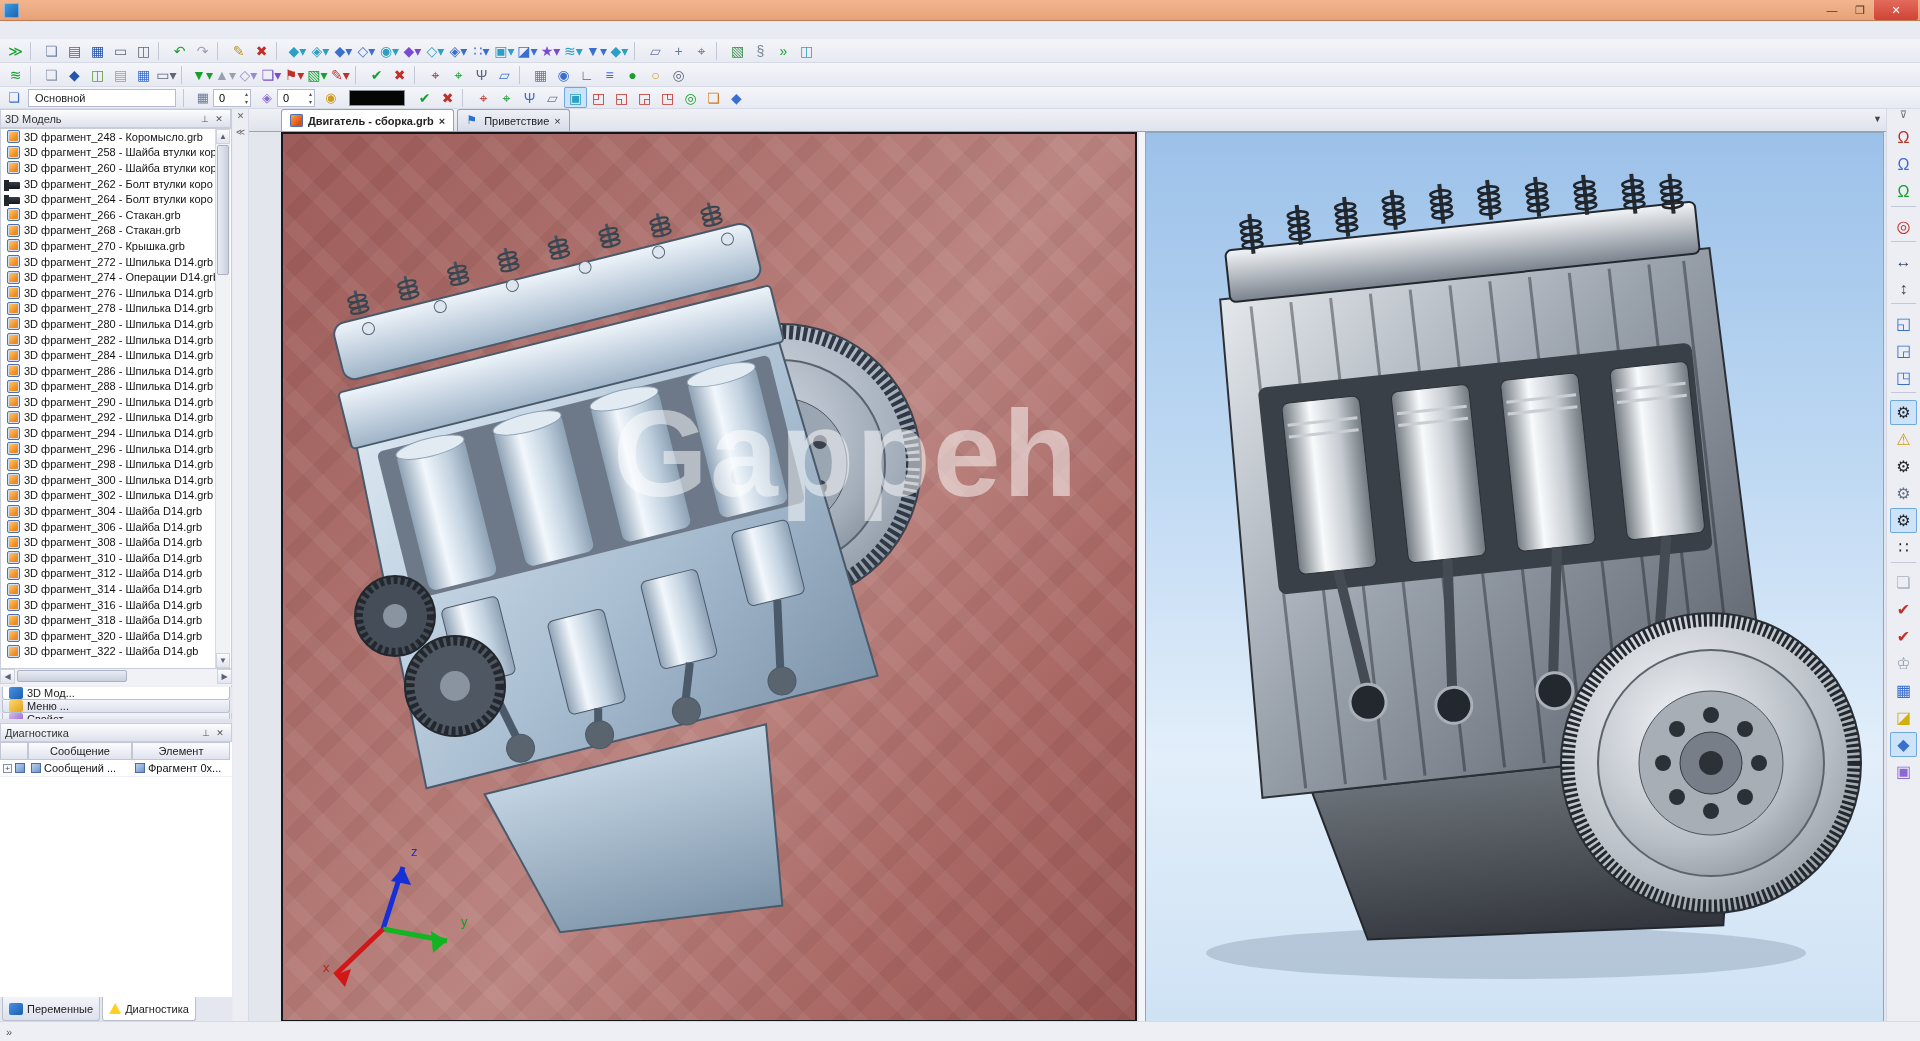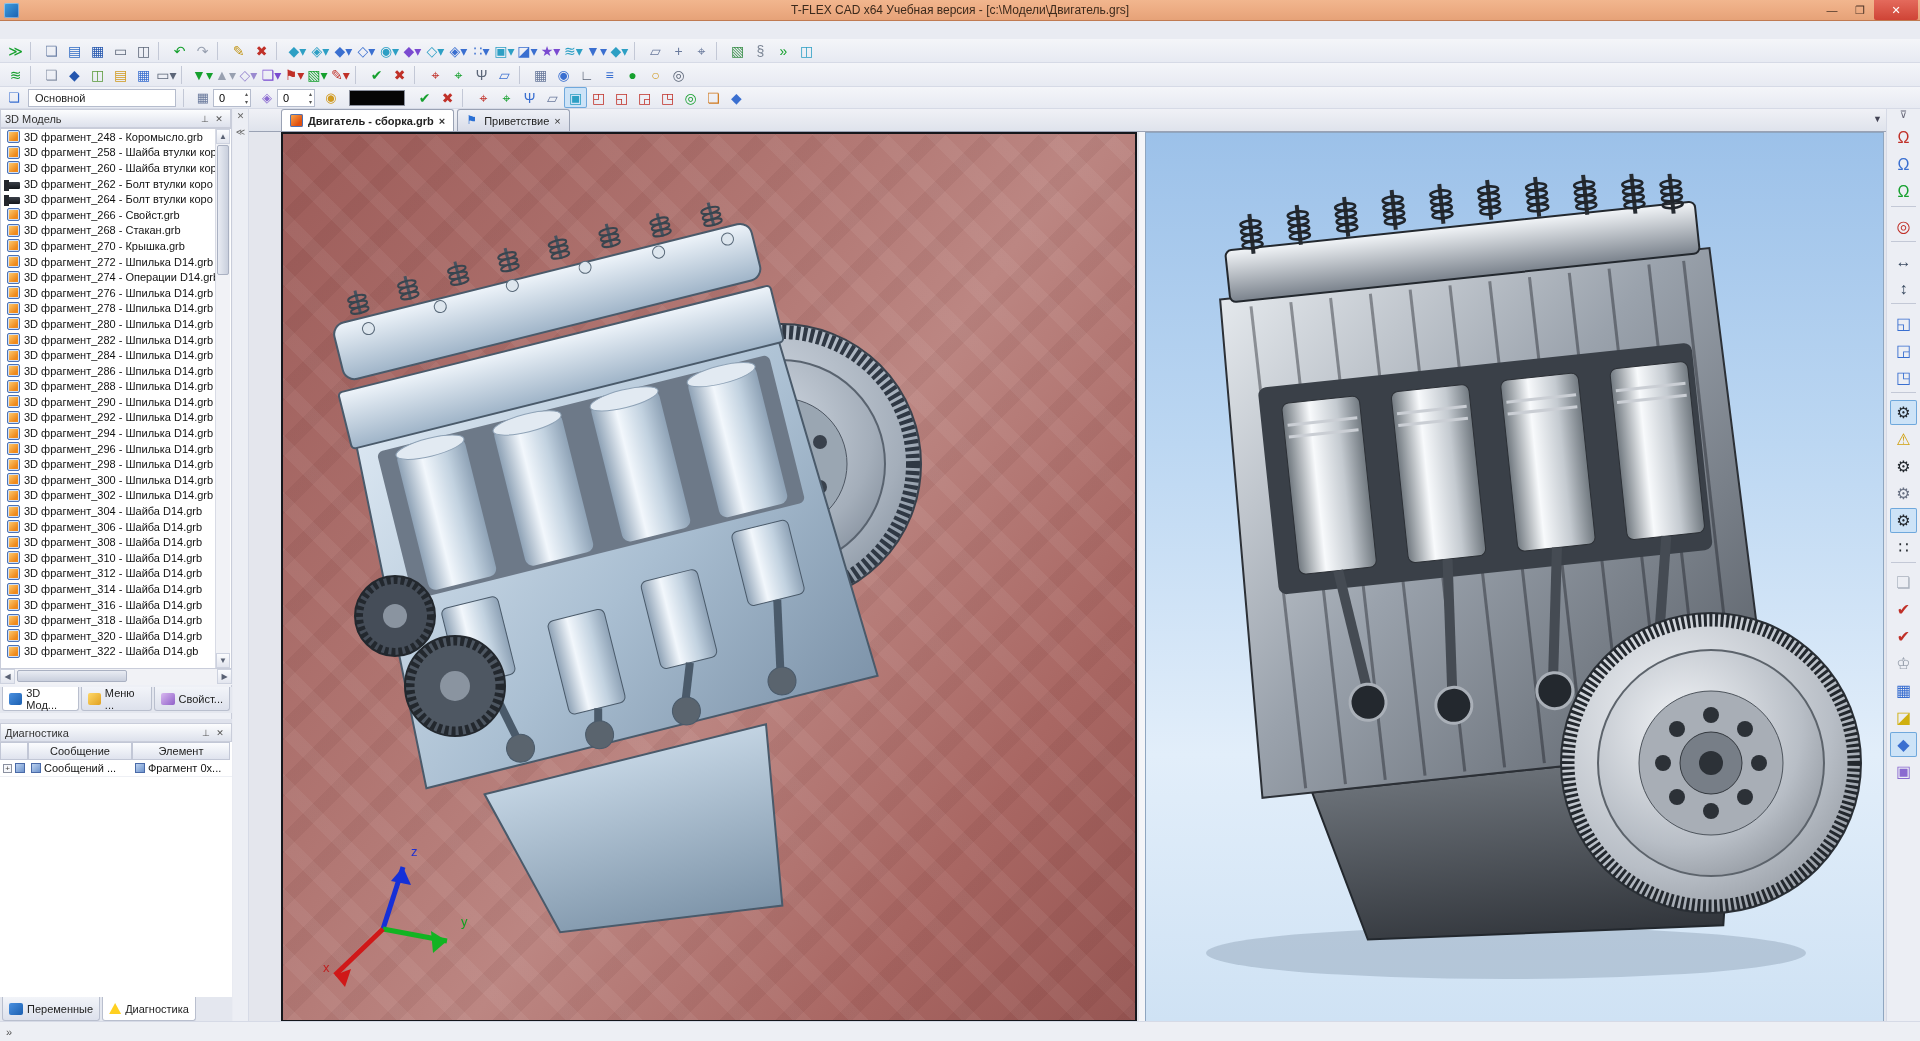--- a/index.html
+++ b/index.html
@@ -58,21 +58,21 @@
   .ticon { flex:0 0 13px; height:13px; margin-right:4px; position:relative; }
   .ticon.frag { background:linear-gradient(135deg,#ffd27a,#ef8a1c 70%); border:1px solid #4a72b8; box-shadow:0 0 0 1px #cfe0f8 inset; border-radius:2px; }
   .ticon.bolt { background:linear-gradient(180deg,#3a3f48,#14161a); height:7px; margin-top:3px; border-radius:1px; }
   .ticon.bolt:before { content:""; position:absolute; left:-3px; top:-2px; width:5px; height:11px; background:#23262c; }
   .tlabel { font-size:11px; color:#111; }
   #tree-vscroll { position:absolute; right:1px; top:20px; width:15px; height:539px; background:#f1f2f6; border-left:1px solid #d8dbe5; }
   .scroll-arrow { height:15px; display:flex; align-items:center; justify-content:center; font-size:8px; color:#5a6274; background:linear-gradient(180deg,#fbfcfe,#e2e5ee); border:1px solid #cdd2df; }
   #vthumb { position:absolute; left:1px; top:16px; width:12px; height:130px; background:linear-gradient(90deg,#e9ecf3,#c9cfdd); border:1px solid #aab1c2; border-radius:2px; }
   #tree-hscroll { position:absolute; left:0; top:560px; width:232px; height:16px; background:#f1f2f6; display:flex; }
   #hthumb { width:110px; height:12px; margin:1px 2px; background:linear-gradient(180deg,#e9ecf3,#c9cfdd); border:1px solid #aab1c2; border-radius:2px; }
-  #panel-tabs { position:absolute; left:0; top:578px; width:232px; height:26px; display:flex; padding-left:2px; background:#e4e7ef; }
+  #panel-tabs { position:absolute; left:0; top:578px; width:232px; height:26px; display:flex; padding-left:2px; background:#e4e7ef;flex-direction:column; }
   .ptab { display:flex; align-items:center; font-size:11px; color:#222; border:1px solid #b9bfce; border-top:none;
     background:linear-gradient(180deg,#f2f4f9,#dde1ec); padding:0 6px; margin-right:2px; height:24px; border-radius:0 0 3px 3px; }
   .ptab.active { background:#fff; }
   .ptab .pticon { width:14px; height:12px; margin-right:4px; border-radius:2px; }
   .pticon.model { background:linear-gradient(135deg,#4a90e0,#1b5fb0); }
   .pticon.menu  { background:linear-gradient(135deg,#ffd868,#e0a020); }
   .pticon.props { background:linear-gradient(135deg,#d8b8f0,#9060c8); }
 
   #diag-panel { position:absolute; left:0; top:610px; width:232px; bottom:44px; background:#fff; border-top:4px solid #dfe2ec; }
   #diag-grid-head { display:flex; height:18px; }
@@ -119,21 +119,20 @@
   #right-toolbar { position:absolute; right:0; top:109px; width:34px; bottom:20px; background:#eceef4; border-left:1px solid #d6dae6; }
   #rt-pin { text-align:center; font-size:10px; color:#667; height:14px; }
 </style>
 </head>
 <body>
 
 <div id="app">
 
   <div id="titlebar">
     <div id="app-icon"></div>
-    <div id="title-text">T-FLEX CAD x64 Учебная версия - [с:\Модели\Двигатель.grs]</div>
     <div id="win-controls">
 
     <div class="winbtn minimize" title="minimize">—</div>
         <div class="winbtn restore" title="restore">❐</div>
         <div class="winbtn close" title="close">✕</div>
       </div>
   </div>
 
 
   <div id="toolbar1" class="toolbar">
@@ -270,21 +269,21 @@
           <span class="tlabel">3D фрагмент_262 - Болт втулки коро</span>
         </div>
 
         <div class="trow">
           <span class="ticon bolt"></span>
           <span class="tlabel">3D фрагмент_264 - Болт втулки коро</span>
         </div>
 
         <div class="trow">
           <span class="ticon frag"></span>
-          <span class="tlabel">3D фрагмент_266 - Свойст.grb</span>
+          <span class="tlabel">3D фрагмент_266 - Стакан.grb</span>
         </div>
 
         <div class="trow">
           <span class="ticon frag"></span>
           <span class="tlabel">3D фрагмент_268 - Стакан.grb</span>
         </div>
 
         <div class="trow">
           <span class="ticon frag"></span>
           <span class="tlabel">3D фрагмент_270 - Крышка.grb</span>
@@ -618,20 +617,21 @@
           <polygon points="20,-62 8,-48 28,-44" fill="#1530d8"></polygon>
           <line x1="0" y1="0" x2="64" y2="12" stroke="#12b422"></line>
           <polygon points="64,12 48,2 50,24" fill="#12b422"></polygon>
           <line x1="0" y1="0" x2="-48" y2="46" stroke="#d01818"></line>
           <polygon points="-48,46 -32,40 -38,58" fill="#d01818"></polygon>
         </g>
         <text x="40" y="838" font-size="13" fill="#c02020">x</text>
         <text x="178" y="792" font-size="13" fill="#10a020">y</text>
         <text x="128" y="722" font-size="13" fill="#2030d0">z</text>
       </svg>
+      <div id="watermark">Gappeh</div>
     </div>
 
     <div id="vp-split"></div>
 
     <div id="vp-right">
       <svg width="740" height="886" viewBox="0 0 740 886">
         <defs>
           <linearGradient id="rblockG" x1="0" y1="0" x2="1" y2="1">
             <stop offset="0" stop-color="#e6eaee"></stop>
               <stop offset="0.45" stop-color="#9aa2ac"></stop>

